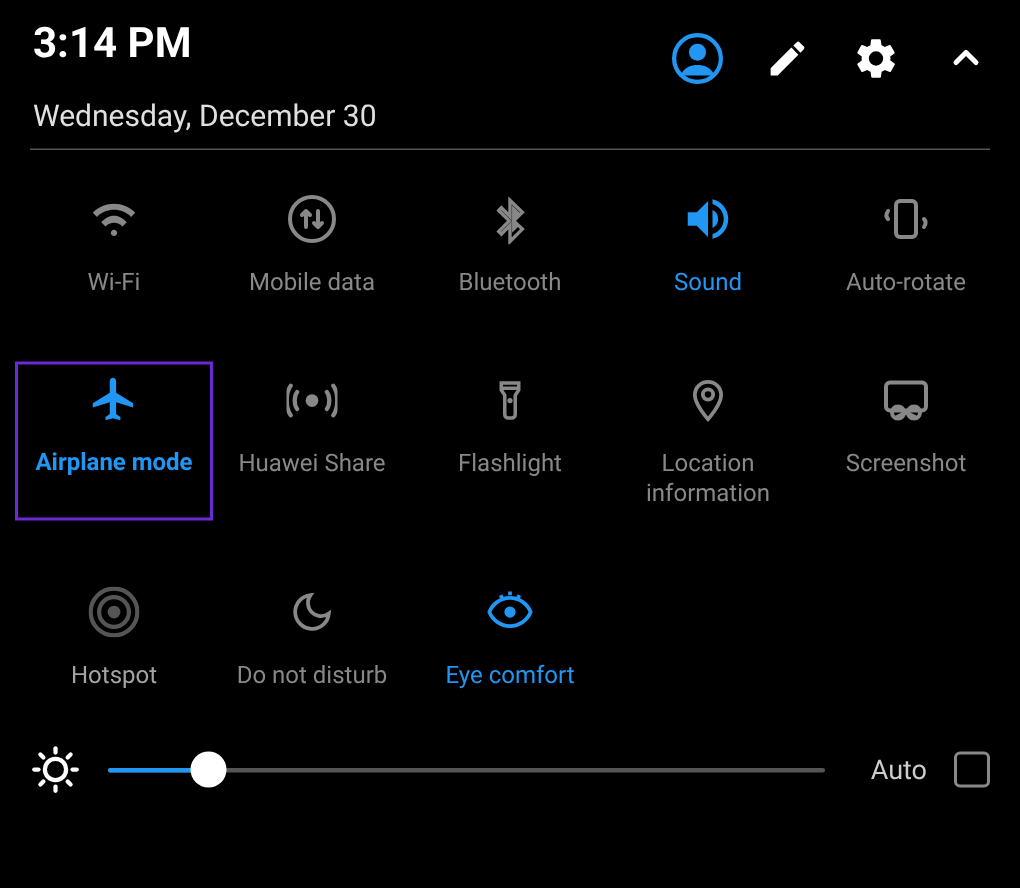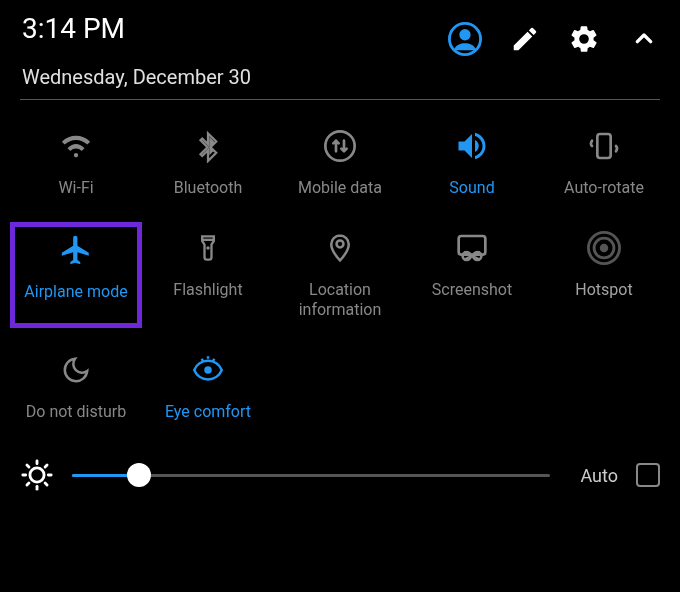--- a/index.html
+++ b/index.html
@@ -16,21 +16,21 @@
       justify-content: space-between;
       align-items: flex-start;
       padding: 12px 20px 10px 22px;
     }
     .header-left {
       display: flex;
       flex-direction: column;
     }
     .time {
       font-size: 28px;
-      font-weight: 400;
+      font-weight: 700;
       color: #fff;
     }
     .date {
       font-size: 20px;
       color: #e0e0e0;
       margin-top: 20px;
     }
     .header-right {
       display: flex;
       align-items: center;
@@ -42,21 +42,21 @@
     }
     .divider {
       height: 1px;
       background: #555;
       margin: 0 20px;
     }
     .tile-grid {
       display: grid;
       grid-template-columns: repeat(5, 1fr);
       padding: 20px 10px 0 10px;
-      row-gap: 16px;
+      row-gap: 35px;
     }
     .tile {
       display: flex;
       flex-direction: column;
       align-items: center;
       cursor: pointer;
       padding: 8px 2px;
     }
     .tile-icon {
       height: 36px;
@@ -68,22 +68,23 @@
       margin-top: 14px;
       font-size: 16px;
       color: #888;
       text-align: center;
       line-height: 1.25;
     }
     .tile.active .tile-label {
       color: #2196f3;
     }
     .tile.highlight {
-      border: 5px solid #6d28d9;
+      border: 2px solid #6d28d9;
       padding: 5px 0;
+      font-weight: bold;
     }
     .brightness-row {
       display: flex;
       align-items: center;
       padding: 28px 20px 20px 20px;
       gap: 18px;
     }
     .brightness-icon {
       flex-shrink: 0;
     }
@@ -166,37 +167,37 @@
     <span class="tile-icon">
       <svg width="34" height="34" viewBox="0 0 24 24">
           <path d="M12 20c.83 0 1.5-.67 1.5-1.5S12.83 17 12 17s-1.5.67-1.5 1.5S11.17 20 12 20zm-6-6.5l2 2c1.1-1.1 2.55-1.7 4-1.7s2.9.6 4 1.7l2-2C15.8 11.3 13.95 10.5 12 10.5s-3.8.8-6 3zM2 9l2 2c4.4-4.4 11.6-4.4 16 0l2-2C16.47 3.47 7.53 3.47 2 9z" fill="#888"></path>
         </svg>
     </span>
     <span class="tile-label">Wi-Fi</span>
   </div>
 
   <div class="tile">
     <span class="tile-icon">
-      <svg width="30" height="34" viewBox="0 0 24 24">
-          <path d="M12 2v8.6L7.4 6 6 7.4 11.6 13 6 18.6 7.4 20 12 15.4V24l6.6-6.6L14 13l4.6-4.6L12 2zm2 4.8l2 2-2 2V6.8zm0 10.4l2-2-2-2v4z" fill="none" stroke="#888" stroke-width="1.8"></path>
-        </svg>
-    </span>
-    <span class="tile-label">Bluetooth</span>
-  </div>
-
-  <div class="tile">
-    <span class="tile-icon">
       <svg width="32" height="32" viewBox="0 0 24 24">
           <circle cx="12" cy="12" r="11" fill="none" stroke="#888" stroke-width="2"></circle>
           <path d="M9 8v8m0-8l-2 2m2-2l2 2M15 16V8m0 8l-2-2m2 2l2-2" stroke="#888" stroke-width="2" stroke-linecap="round"></path>
         </svg>
     </span>
     <span class="tile-label">Mobile data</span>
   </div>
 
+  <div class="tile">
+    <span class="tile-icon">
+      <svg width="30" height="34" viewBox="0 0 24 24">
+          <path d="M12 2v8.6L7.4 6 6 7.4 11.6 13 6 18.6 7.4 20 12 15.4V24l6.6-6.6L14 13l4.6-4.6L12 2zm2 4.8l2 2-2 2V6.8zm0 10.4l2-2-2-2v4z" fill="none" stroke="#888" stroke-width="1.8"></path>
+        </svg>
+    </span>
+    <span class="tile-label">Bluetooth</span>
+  </div>
+
   <div class="tile active">
     <span class="tile-icon">
       <svg width="36" height="36" viewBox="0 0 24 24">
           <path d="M3 9v6h4l5 5V4L7 9H3zm13.5 3A4.5 4.5 0 0 0 14 7.97v8.05c1.48-.73 2.5-2.25 2.5-4.02zM14 3.23v2.06c2.89.86 5 3.54 5 6.71s-2.11 5.85-5 6.71v2.06c4.01-.91 7-4.49 7-8.77 0-4.28-2.99-7.86-7-8.77z" fill="#2196f3"></path>
         </svg>
     </span>
     <span class="tile-label">Sound</span>
   </div>
 
   <div class="tile">
@@ -211,20 +212,29 @@
 
   <div class="tile active highlight">
     <span class="tile-icon">
       <svg width="34" height="34" viewBox="0 0 24 24">
           <path d="M21 16v-2l-8-5V3.5c0-.83-.67-1.5-1.5-1.5S10 2.67 10 3.5V9l-8 5v2l8-2.5V19l-2 1.5V22l3.5-1 3.5 1v-1.5L13 19v-5.5l8 2.5z" fill="#2196f3"></path>
         </svg>
     </span>
     <span class="tile-label">Airplane mode</span>
   </div>
 
+  <div class="tile">
+    <span class="tile-icon">
+      <svg width="34" height="34" viewBox="0 0 24 24">
+          <circle cx="12" cy="12" r="3" fill="#888"></circle>
+          <path d="M5 8c-1.5 2-1.5 6 0 8M19 8c1.5 2 1.5 6 0 8M2 5c-2.5 3.5-2.5 10.5 0 14M22 5c2.5 3.5 2.5 10.5 0 14" stroke="#888" stroke-width="2" fill="none" stroke-linecap="round"></path>
+        </svg>
+    </span>
+    <span class="tile-label">Huawei Share</span>
+  </div>
 
   <div class="tile">
     <span class="tile-icon">
       <svg width="28" height="36" viewBox="0 0 24 24">
           <path d="M7 2h10v4l-2 3v11a2 2 0 0 1-2 2h-2a2 2 0 0 1-2-2V9L7 6V2z" fill="none" stroke="#888" stroke-width="2"></path>
           <line x1="7" y1="5" x2="17" y2="5" stroke="#888" stroke-width="2"></line>
           <circle cx="12" cy="12" r="1.5" fill="#888"></circle>
         </svg>
     </span>
     <span class="tile-label">Flashlight</span>

